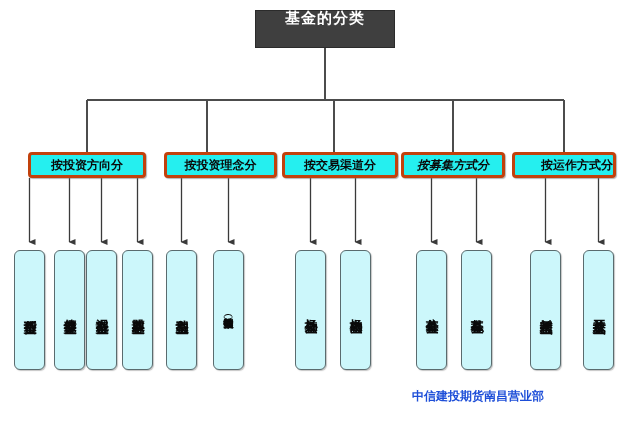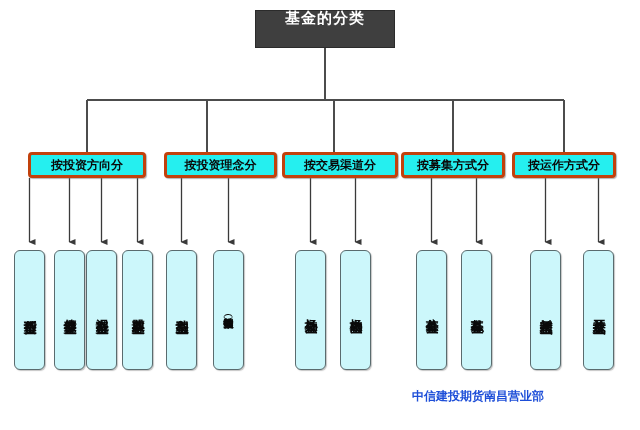--- a/index.html
+++ b/index.html
@@ -160,24 +160,24 @@
   <div id="category-layer">
       <div class="cat-box" style="left: 28px; width: 118px;">
         <span class="label">按投资方向分</span>
       </div>
       <div class="cat-box" style="left: 155px; width: 113px; margin-left: 9px;">
         <span class="label">按投资理念分</span>
       </div>
       <div class="cat-box" style="left: 282px; width: 116px;">
         <span class="label">按交易渠道分</span>
       </div>
-      <div class="cat-box" style="left: 401px; width: 104px;">
+      <div class="cat-box" style="left: 401px; width: 104px; font-style: italic;">
         <span class="label">按募集方式分</span>
       </div>
-      <div class="cat-box" style="left: 512px; width: 104px;">
+      <div class="cat-box" style="left: 512px; width: 104px; justify-content: flex-end;">
         <span class="label">按运作方式分</span>
       </div>
     </div>
 
   <div id="leaf-layer">
       <div class="leaf-box" style="left: 14px;">
         <span class="label">货币型基金</span>
       </div>
       <div class="leaf-box" style="left: 54px;">
         <span class="label">债券型基金</span>

